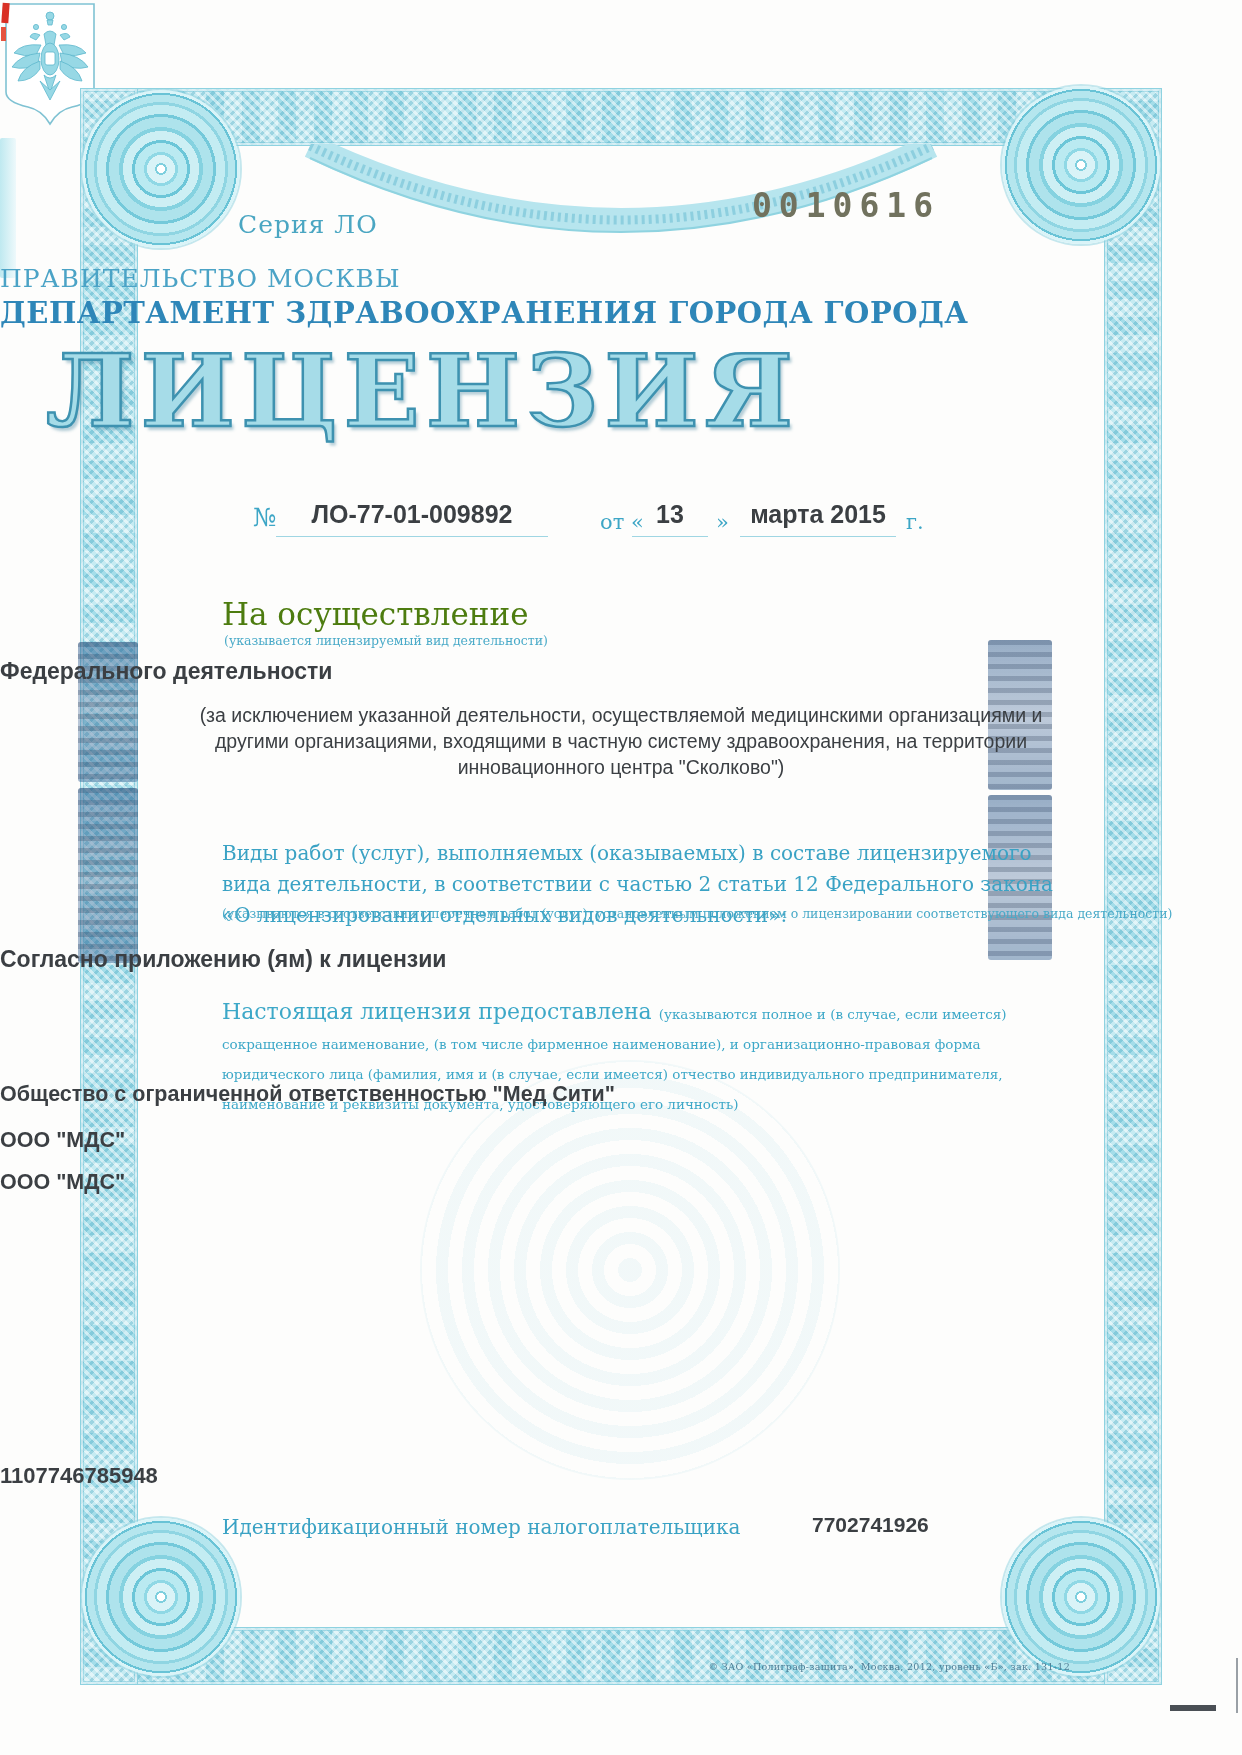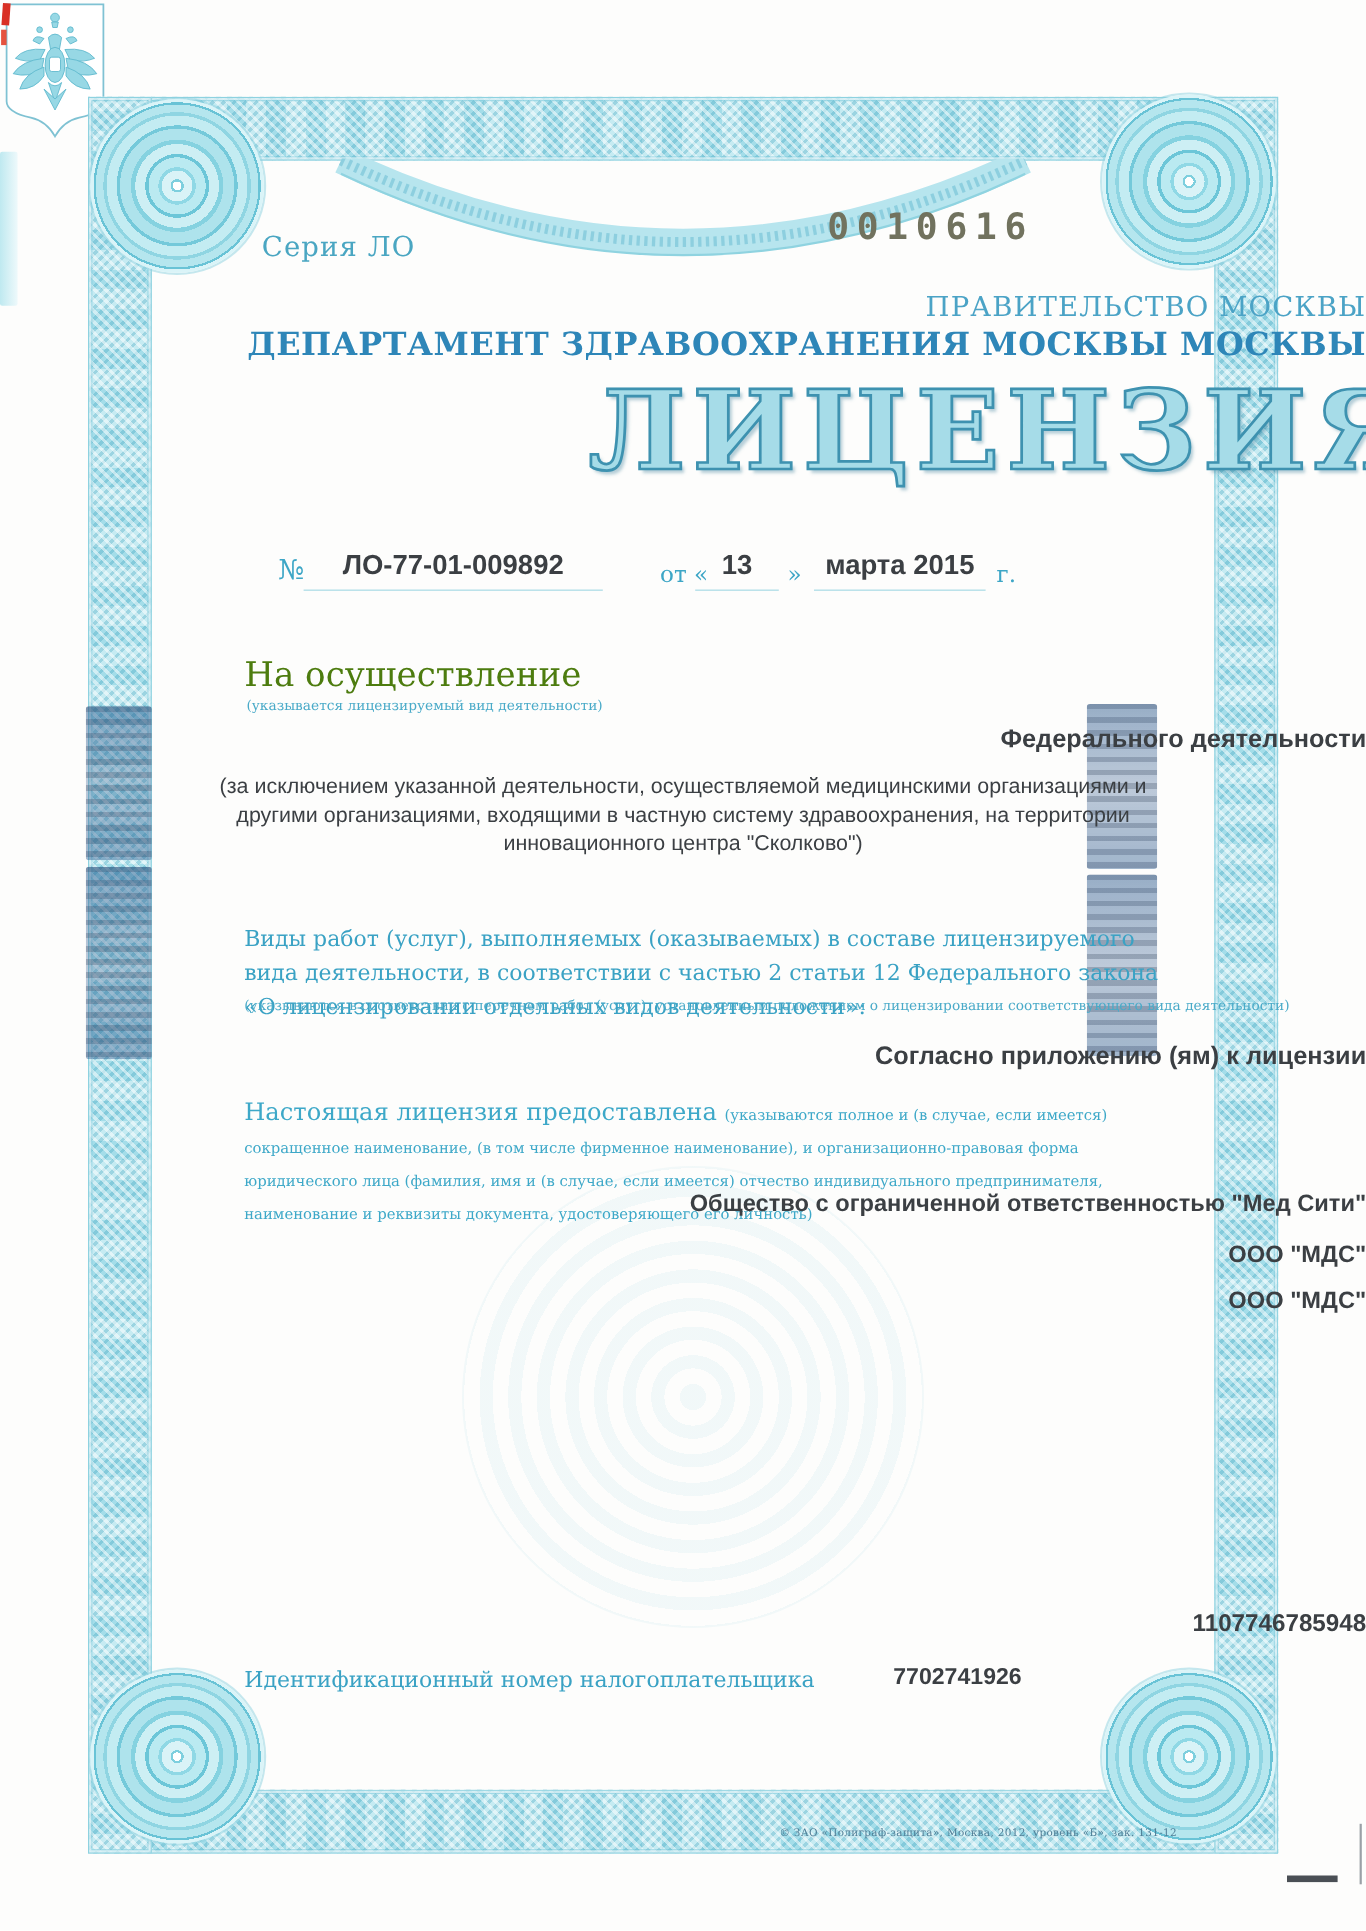--- a/index.html
+++ b/index.html
@@ -43,21 +43,21 @@
     background:repeating-radial-gradient(circle, rgba(140,205,220,.10) 0 12px, rgba(255,255,255,0) 12px 26px);}
   .red1{position:absolute;left:2px;top:3px;width:7px;height:20px;background:#d93025;transform:rotate(4deg);}
   .red2{position:absolute;left:1px;top:27px;width:5px;height:14px;background:#e5533f;}
   .edge-strip{position:absolute;left:0;top:138px;width:16px;height:140px;border-radius:2px;
     background:linear-gradient(90deg,#bfe9f0,#eef9fb);}
   .cm-h{position:absolute;left:1170px;top:1705px;width:46px;height:6px;background:#4a4f55;}
   .cm-v{position:absolute;left:1236px;top:1658px;width:2px;height:55px;background:#9aa0a6;}
   
   .abs{position:absolute;z-index:2;}
   .cyan{color:#3da6c6;}
-  .center{left:0;width:1242px;text-align:right;}
+  .center{left:0;width:1242px;text-align:left;}
   .series{left:238px;top:210px;font-size:25px;color:#4aa6c2;letter-spacing:1px;}
   .serial{left:752px;top:186px;font-family:"DejaVu Sans Mono",monospace;font-weight:600;
           font-size:33px;letter-spacing:7px;color:#71725e;}
   .gov{top:264px;font-size:25px;color:#4ba3c6;letter-spacing:1px;}
   .dept{top:296px;font-size:29px;font-weight:bold;color:#2e86b8;letter-spacing:.5px;}
   .big-title{top:332px;font-size:100px;font-weight:bold;letter-spacing:6px;color:#a6dce8;
     -webkit-text-stroke:2.5px #3e92b0;
     text-shadow:3px 4px 3px rgba(46,118,146,.35), 0 0 1px #3e92b0;padding-left:46px;}
   .shield{left:528px;top:150px;width:100px;height:130px;z-index:2;}
   .darkval{font-family:"Liberation Sans",sans-serif;font-weight:bold;color:#3b3f43;}
@@ -143,21 +143,21 @@
       <path d="M60 53 Q80 55 88 67 Q74 71 62 63 Z"></path>
       <path d="M60 61 Q78 67 82 81 Q68 81 60 69 Z"></path>
       <path d="M44 75 L50 93 L56 75 Q50 81 44 75 Z"></path>
       <path d="M40 81 L50 100 L60 81 L50 90 Z"></path>
       <rect x="45" y="52" width="10" height="13" rx="2" fill="#ffffff"></rect>
     </g>
   </svg>
 
   <div class="abs serial">0010616</div>
   <div class="abs center gov">ПРАВИТЕЛЬСТВО МОСКВЫ</div>
-  <div class="abs center dept">ДЕПАРТАМЕНТ ЗДРАВООХРАНЕНИЯ МОСКВЫ МОСКВЫ</div>
+  <div class="abs center dept">ДЕПАРТАМЕНТ ЗДРАВООХРАНЕНИЯ ГОРОДА ГОРОДА</div>
   <div class="abs center big-title">ЛИЦЕНЗИЯ</div>
 
   
   <div class="abs cyan numline-sym">№</div>
   <div class="abs darkval fillbox numline-val">ЛО-77-01-009892</div>
   <div class="abs cyan numline-ot">от «</div>
   <div class="abs darkval fillbox numline-day">13</div>
   <div class="abs cyan numline-q">»</div>
   <div class="abs darkval fillbox numline-my">марта 2015</div>
   <div class="abs cyan numline-g">г.</div>

